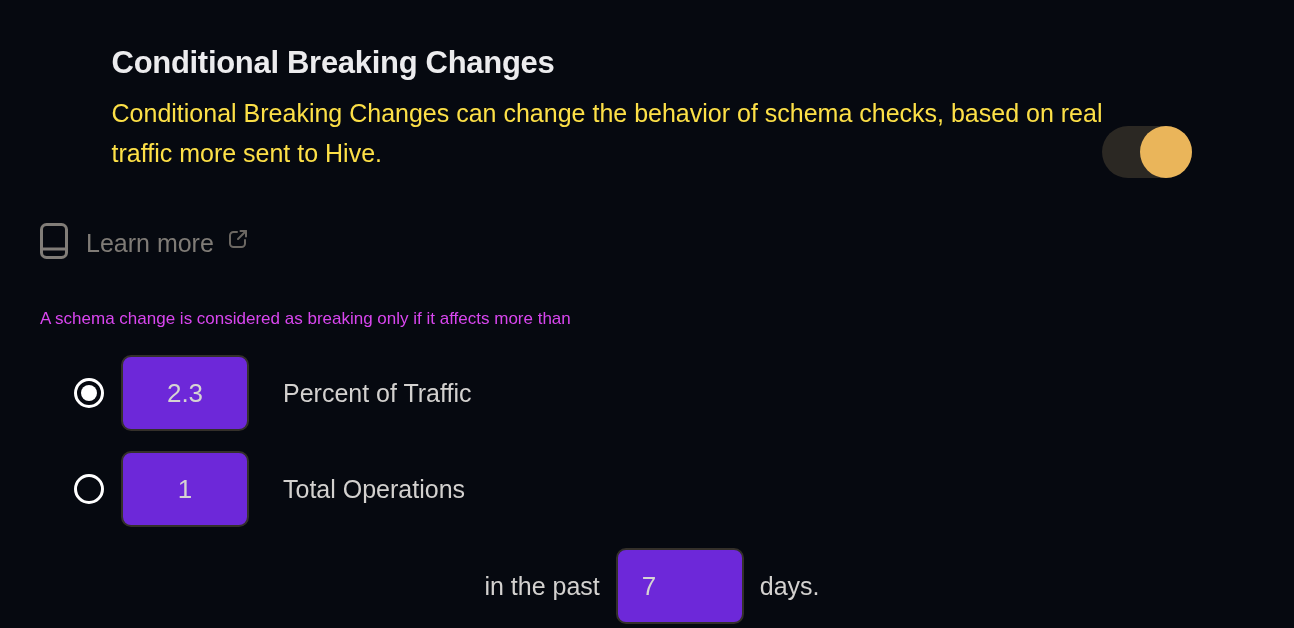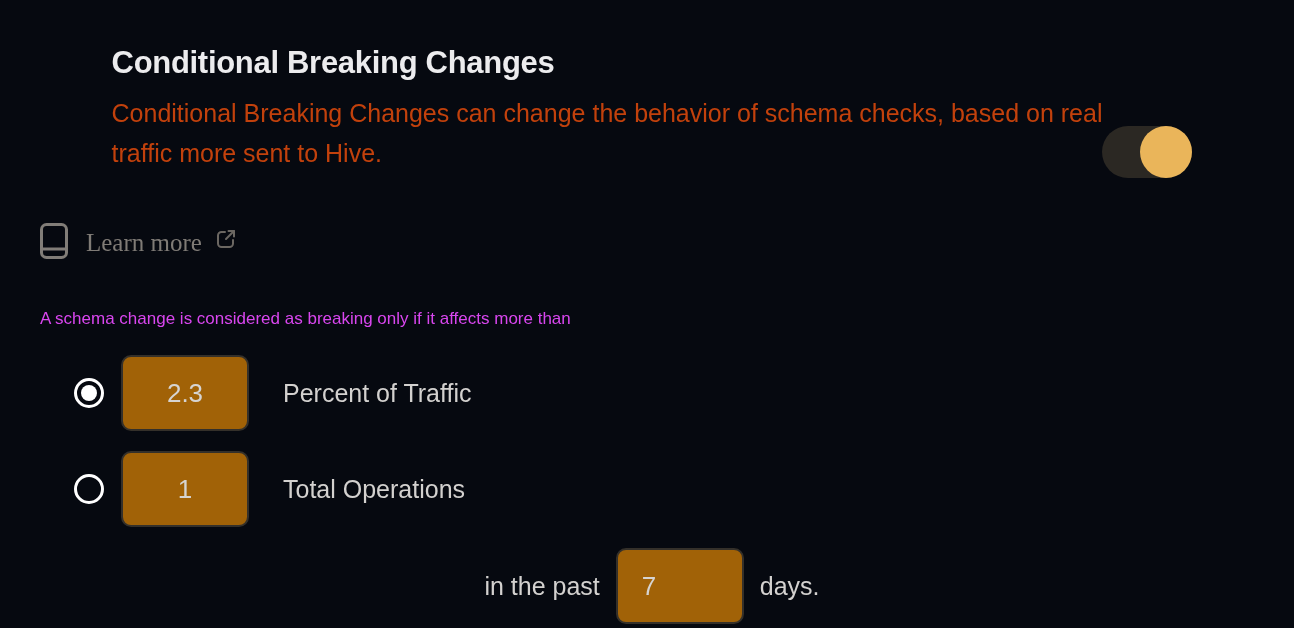--- a/index.html
+++ b/index.html
@@ -26,21 +26,21 @@
     font-size: 31px;
     line-height: 34px;
     font-weight: 700;
     letter-spacing: -0.3px;
     color: #ececee;
   }
   .desc {
     margin: 13px 0 12px 0;
     font-size: 25px;
     line-height: 40px;
-    color: #c2410c;
+    color: #fde047;
     max-width: 1110px;
   }
   .desc-line { display: block; }
   
   .toggle {
     flex: 0 0 auto;
     margin-top: 80px;
     width: 90px;
     height: 52px;
     border-radius: 26px;
@@ -60,21 +60,21 @@
   
   .learn-more {
     margin-top: 38px;
     display: inline-flex;
     align-items: center;
     color: #7f7b76;
     text-decoration: none;
     cursor: pointer;
   }
   .learn-more .book { margin-right: 18px; display: block; }
-  .learn-more .label { font-size: 25px; line-height: 36px; font-family: Liberation Serif, serif; }
+  .learn-more .label { font-size: 25px; line-height: 36px; }
   .learn-more .ext { margin-left: 13px; margin-top: -4px; display: block; }
   .icon-stroke { stroke: #817d78; fill: none; stroke-linecap: round; stroke-linejoin: round; }
   .icon-stroke-dim { stroke: #6b6762; fill: none; stroke-linecap: round; stroke-linejoin: round; }
   .intro {
     margin: 42px 0 0 0;
     font-size: 17px;
     line-height: 28px;
     color: #d946ef;
   }
   
@@ -90,21 +90,21 @@
     height: 32px;
     display: block;
     cursor: pointer;
     flex: 0 0 auto;
   }
   .num-input {
     margin-left: 16px;
     width: 128px;
     height: 76px;
     border-radius: 10px;
-    background: #a16207;
+    background: #6d28d9;
     border: 2px solid #34302a;
     color: #d6d4d2;
     font-family: "Liberation Sans", "DejaVu Sans", sans-serif;
     font-size: 26px;
     text-align: center;
     outline: none;
   }
   .num-input.left-align {
     text-align: left;
     padding-left: 24px;

